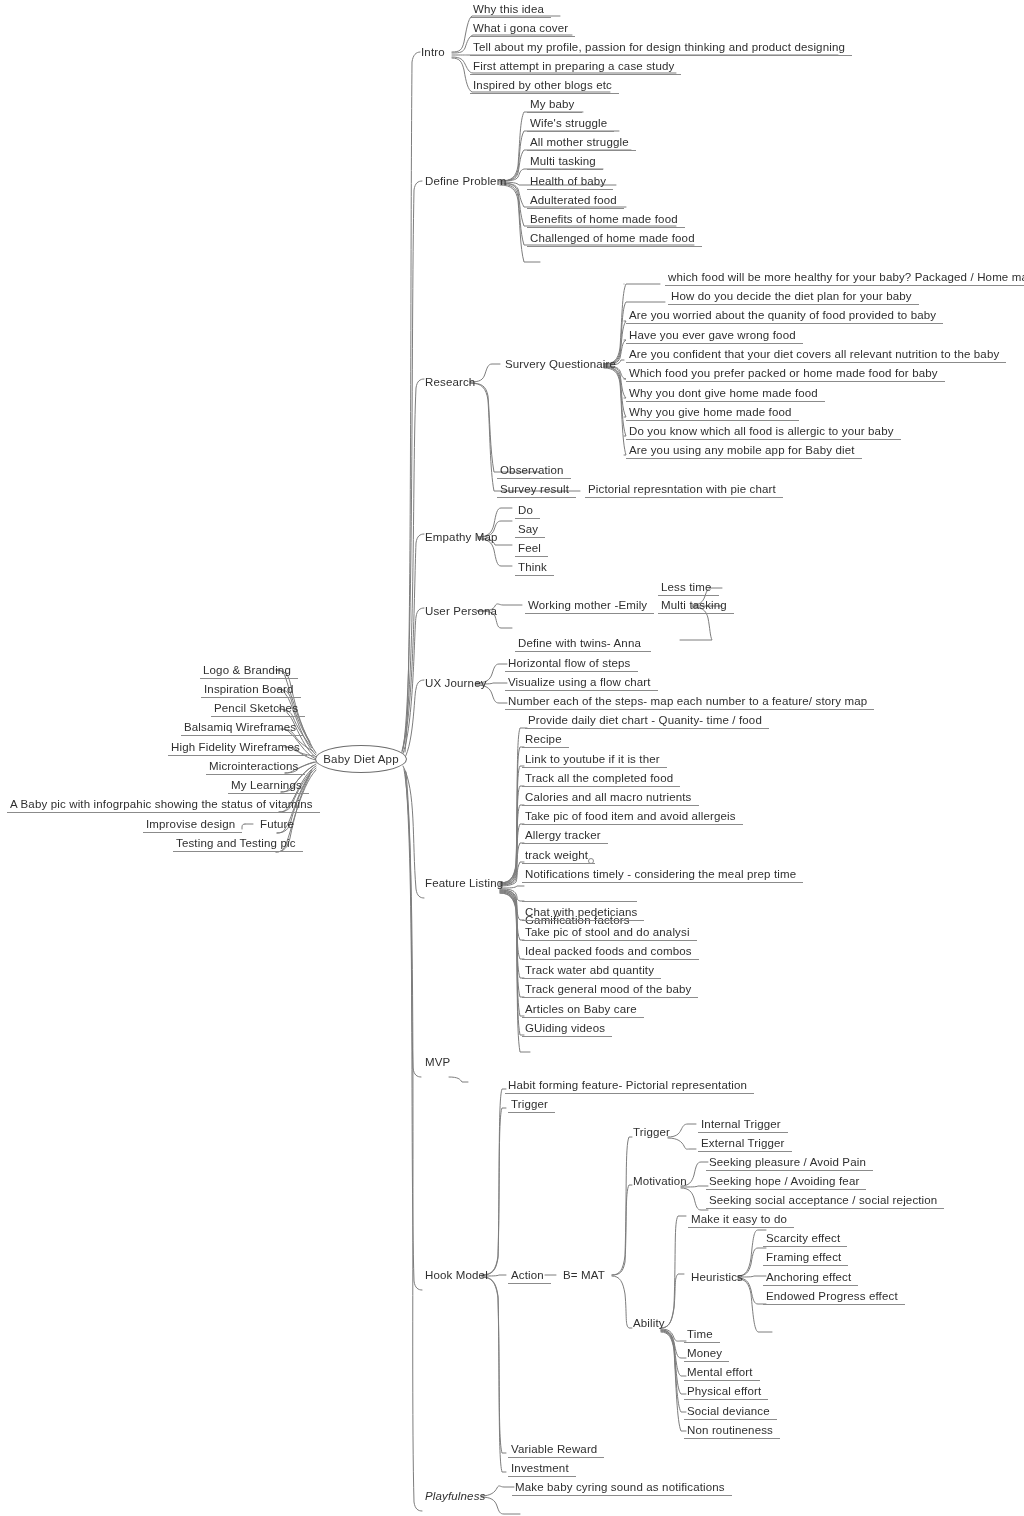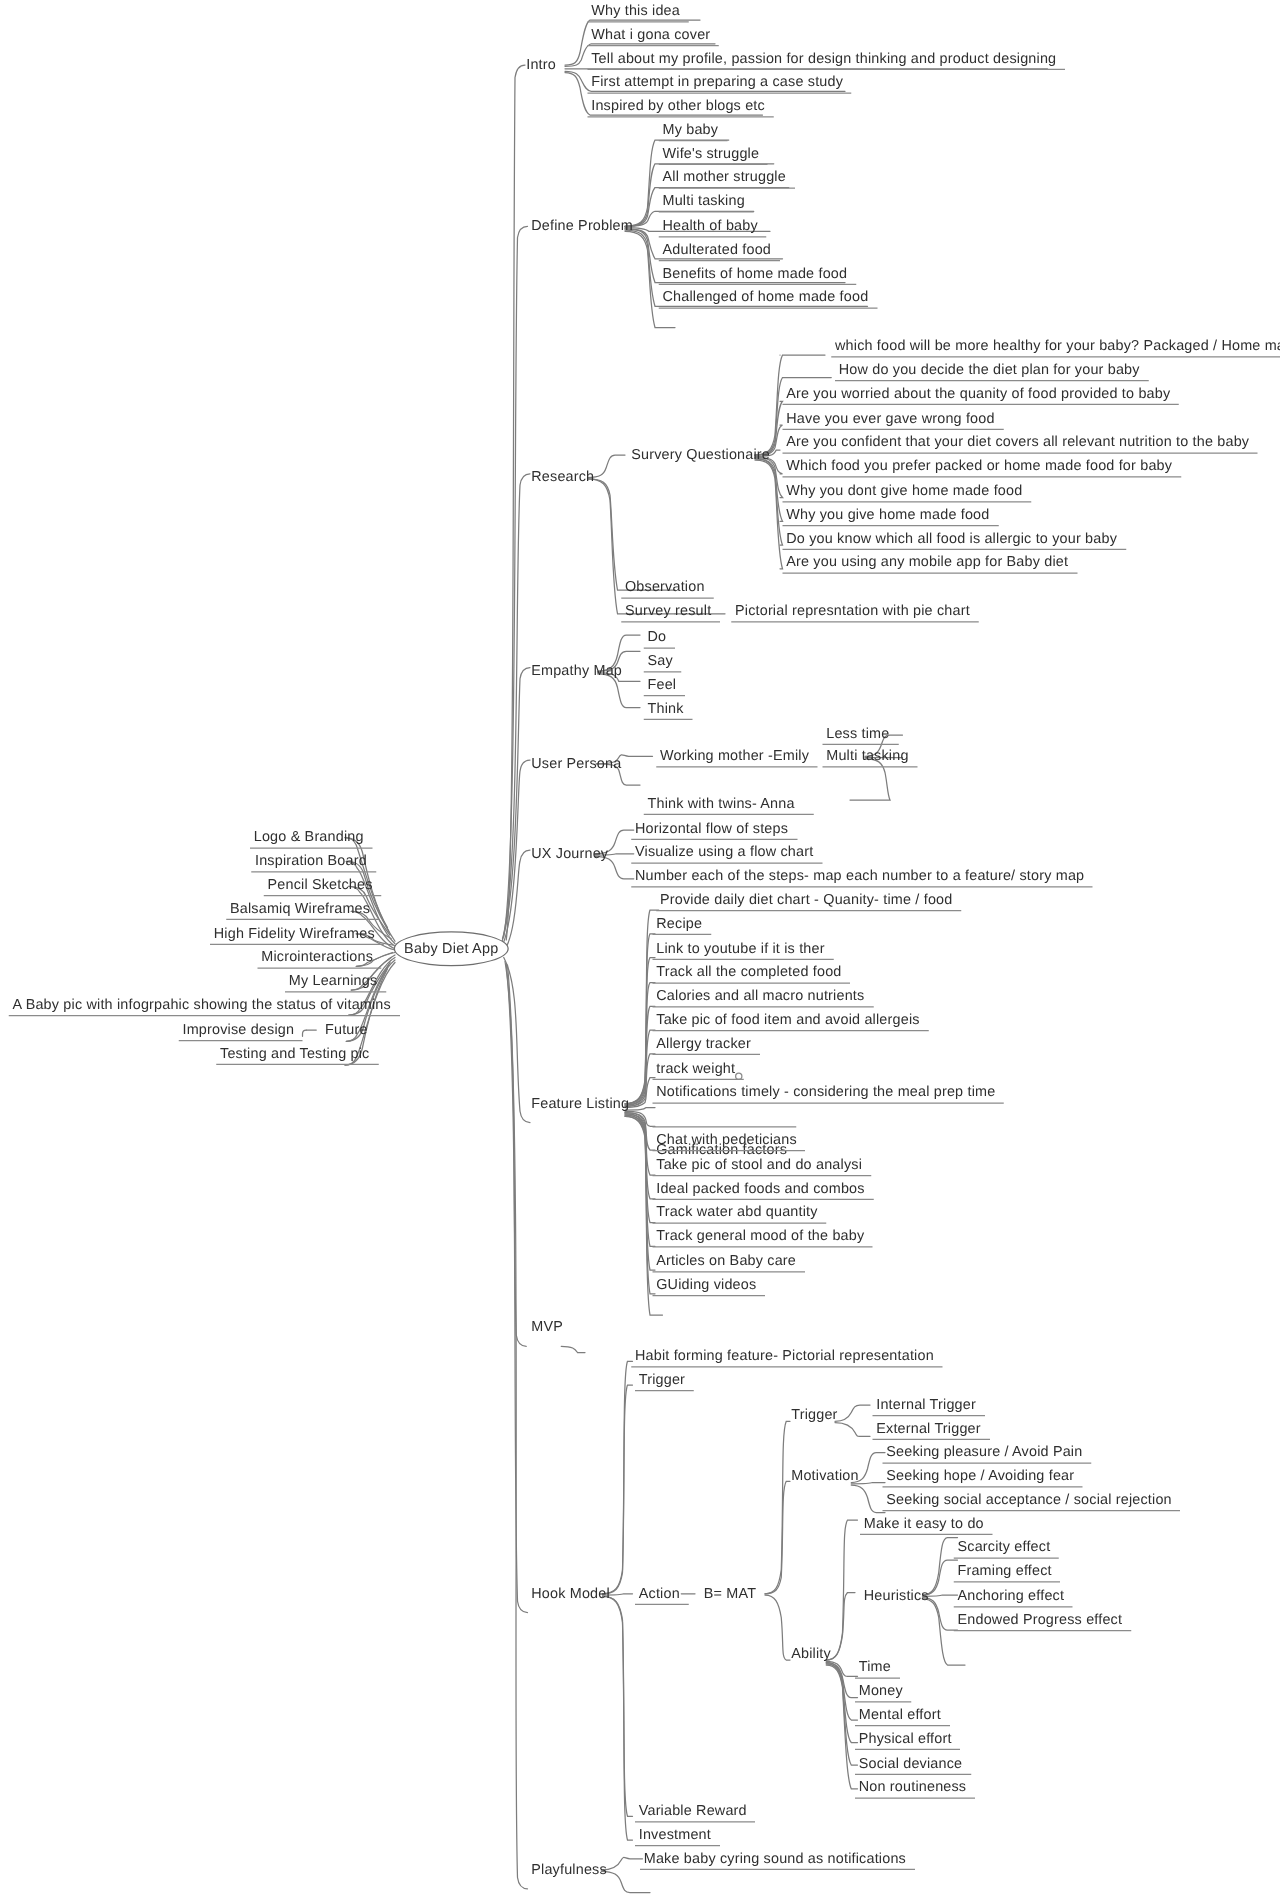--- a/index.html
+++ b/index.html
@@ -288,21 +288,21 @@
       <div style="position: absolute; height: 1px; background: rgb(139, 139, 139); left: 515px; top: 556px; width: 32.9844px;"></div>
       <div class="node leaf" style="left: 515px; top: 561px;"><span>Think</span></div>
       <div style="position: absolute; height: 1px; background: rgb(139, 139, 139); left: 515px; top: 575px; width: 38.875px;"></div>
       <div class="node branch" style="left: 422px; top: 605px;"><span>User Persona</span></div>
       <div class="node leaf" style="left: 525px; top: 599px;"><span>Working mother -Emily</span></div>
       <div style="position: absolute; height: 1px; background: rgb(139, 139, 139); left: 525px; top: 613px; width: 129.25px;"></div>
       <div class="node leaf" style="left: 658px; top: 581px;"><span>Less time</span></div>
       <div style="position: absolute; height: 1px; background: rgb(139, 139, 139); left: 658px; top: 595px; width: 60.5625px;"></div>
       <div class="node leaf" style="left: 658px; top: 599px;"><span>Multi tasking</span></div>
       <div style="position: absolute; height: 1px; background: rgb(139, 139, 139); left: 658px; top: 613px; width: 75.875px;"></div>
-      <div class="node leaf" style="left: 515px; top: 637px;"><span>Think with twins- Anna</span></div>
+      <div class="node leaf" style="left: 515px; top: 637px;"><span>Define with twins- Anna</span></div>
       <div style="position: absolute; height: 1px; background: rgb(139, 139, 139); left: 515px; top: 651px; width: 135.531px;"></div>
       <div class="node branch" style="left: 422px; top: 677px;"><span>UX Journey</span></div>
       <div class="node leaf" style="left: 505px; top: 657px;"><span>Horizontal flow of steps</span></div>
       <div style="position: absolute; height: 1px; background: rgb(139, 139, 139); left: 505px; top: 671px; width: 132.5px;"></div>
       <div class="node leaf" style="left: 505px; top: 676px;"><span>Visualize using a flow chart</span></div>
       <div style="position: absolute; height: 1px; background: rgb(139, 139, 139); left: 505px; top: 690px; width: 152.703px;"></div>
       <div class="node leaf" style="left: 505px; top: 695px;"><span>Number each of the steps- map each number to a feature/ story map</span></div>
       <div style="position: absolute; height: 1px; background: rgb(139, 139, 139); left: 505px; top: 709px; width: 369.406px;"></div>
       <div class="node branch" style="left: 422px; top: 877px;"><span>Feature Listing</span></div>
       <div class="node leaf" style="left: 525px; top: 714px;"><span>Provide daily diet chart - Quanity- time / food</span></div>
@@ -381,21 +381,21 @@
       <div class="node leaf" style="left: 684px; top: 1385px;"><span>Physical effort</span></div>
       <div style="position: absolute; height: 1px; background: rgb(139, 139, 139); left: 684px; top: 1399px; width: 84.2656px;"></div>
       <div class="node leaf" style="left: 684px; top: 1405px;"><span>Social deviance</span></div>
       <div style="position: absolute; height: 1px; background: rgb(139, 139, 139); left: 684px; top: 1419px; width: 92.8125px;"></div>
       <div class="node leaf" style="left: 684px; top: 1424px;"><span>Non routineness</span></div>
       <div style="position: absolute; height: 1px; background: rgb(139, 139, 139); left: 684px; top: 1438px; width: 96px;"></div>
       <div class="node leaf" style="left: 508px; top: 1443px;"><span>Variable Reward</span></div>
       <div style="position: absolute; height: 1px; background: rgb(139, 139, 139); left: 508px; top: 1457px; width: 96.4219px;"></div>
       <div class="node leaf" style="left: 508px; top: 1462px;"><span>Investment</span></div>
       <div style="position: absolute; height: 1px; background: rgb(139, 139, 139); left: 508px; top: 1476px; width: 67.75px;"></div>
-      <div class="node branch" style="left: 422px; top: 1490px;"><span>Playfulness</span></div>
+      <div class="node branch" style="left: 422px; top: 1490px; font-style: italic;"><span>Playfulness</span></div>
       <div class="node leaf" style="left: 512px; top: 1481px;"><span>Make baby cyring sound as notifications</span></div>
       <div style="position: absolute; height: 1px; background: rgb(139, 139, 139); left: 512px; top: 1495px; width: 219.781px;"></div>
       <div class="node leaf" style="left: 200px; top: 664px;"><span>Logo &amp; Branding</span></div>
       <div style="position: absolute; height: 1px; background: rgb(139, 139, 139); left: 200px; top: 678px; width: 97.9375px;"></div>
       <div class="node leaf" style="left: 201px; top: 683px;"><span>Inspiration Board</span></div>
       <div style="position: absolute; height: 1px; background: rgb(139, 139, 139); left: 201px; top: 697px; width: 99.5px;"></div>
       <div class="node leaf" style="left: 211px; top: 702px;"><span>Pencil Sketches</span></div>
       <div style="position: absolute; height: 1px; background: rgb(139, 139, 139); left: 211px; top: 716px; width: 94.0781px;"></div>
       <div class="node leaf" style="left: 181px; top: 721px;"><span>Balsamiq Wireframes</span></div>
       <div style="position: absolute; height: 1px; background: rgb(139, 139, 139); left: 181px; top: 735px; width: 122.125px;"></div>

